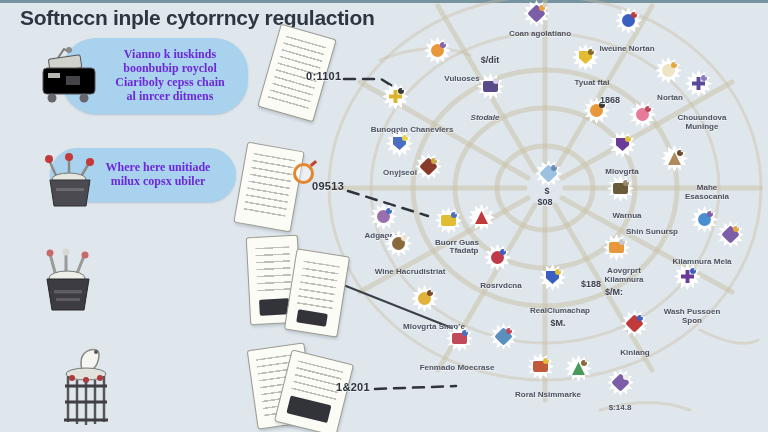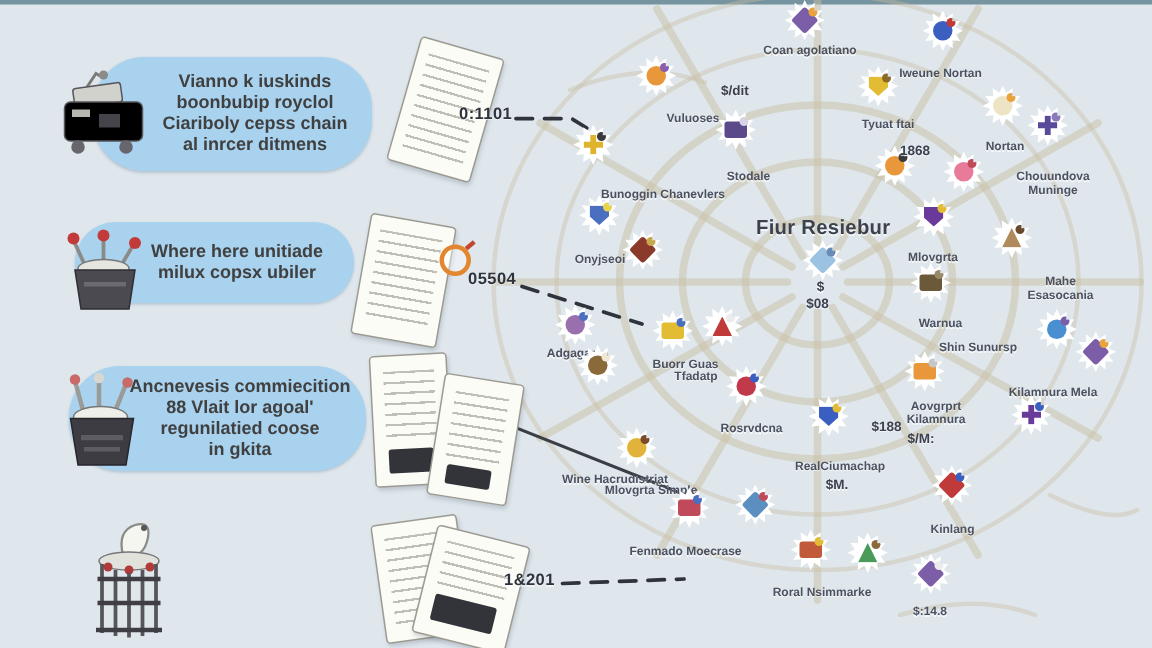--- a/index.html
+++ b/index.html
@@ -18,22 +18,22 @@
     font-size:21px;font-weight:700;color:#2e3440;letter-spacing:-0.3px;
   }
 
   
   .pill{
     position:absolute;background:#a9d2ee;border-radius:34px;
     display:flex;align-items:center;justify-content:center;
     box-shadow:0 1px 2px rgba(60,90,120,.25);
   }
   .pill-text{
-    font-size:12px;font-weight:700;color:#404040;line-height:1.16;
-    text-align:center;white-space:pre-line;padding:4px 10px 4px 40px;
+    font-size:12px;font-weight:700;color:#6d28d9;line-height:1.16;
+    text-align:center;white-space:pre-line;padding:4px 10px 4px 40px;font-family:Liberation Serif, serif;
   }
   .side-icon{position:absolute;}
 
   
   .doc{
     position:absolute;background:#fcfcf7;border:1.5px solid #9b9b92;
     border-radius:3px;box-shadow:1px 2px 3px rgba(40,50,60,.18);
   }
   .doc .lines{
     position:absolute;inset:9px 7px 9px 7px;
@@ -92,20 +92,21 @@
     position:absolute;font-size:13.5px;font-weight:700;color:#3c414e;letter-spacing:.2px;
     text-shadow:0 1px 0 rgba(255,255,255,.6);
   }
 </style>
 </head>
 <body>
 
 <div id="stage">
   <div class="topstrip"></div>
 
+  <div class="title">Softnccn inple cytorrncy regulaction</div>
 
   <svg id="web" width="768" height="432" viewBox="0 0 768 432">
     <ellipse class="web-line" cx="545" cy="188" rx="48" ry="42"></ellipse>
     <ellipse class="web-line" cx="545" cy="188" rx="90" ry="80"></ellipse>
     <ellipse class="web-line" cx="545" cy="188" rx="132" ry="118"></ellipse>
     <ellipse class="web-line2" cx="545" cy="188" rx="174" ry="155"></ellipse>
     <ellipse class="web-line2" cx="545" cy="188" rx="216" ry="192"></ellipse>
     <line class="web-line" x1="565" y1="188" x2="760" y2="188"></line>
     <line class="web-line" x1="562" y1="198" x2="732" y2="292"></line>
     <line class="web-line" x1="555" y1="205" x2="652" y2="370"></line>
@@ -131,26 +132,20 @@
   <div class="pill" style="left:62px;top:38px;width:186px;height:76px;">
     <div class="pill-text">Vianno k iuskinds
 boonbubip royclol
 Ciariboly cepss chain
 al inrcer ditmens</div>
   </div>
   <div class="pill" style="left:50px;top:148px;width:186px;height:54px;">
     <div class="pill-text">Where here unitiade
 milux copsx ubiler</div>
   </div>
-  <div class="pill" style="left:46px;top:244px;width:198px;height:70px;">
-    <div class="pill-text">Ancnevesis commiecition
-88 Vlait lor agoal'
-regunilatied coose
-in gkita</div>
-  </div>
 
   <div class="side-icon" style="left:36px;top:44px;">
     <svg width="70" height="64" viewBox="0 0 70 64">
       <path d="M22 14 l6 -9 l5 3" stroke="#7a7a76" stroke-width="2" fill="none"></path>
       <circle cx="33" cy="6" r="3" fill="#8a8a86"></circle>
       <rect x="13" y="13" width="32" height="13" rx="2" fill="#d2d2cc" stroke="#55555a" transform="rotate(-8 29 19)"></rect>
       <rect x="7" y="24" width="52" height="26" rx="4" fill="#ececе6" stroke="#55555a"></rect>
       <rect x="30" y="32" width="14" height="9" fill="#44444a"></rect>
       <rect x="12" y="29" width="12" height="5" fill="#b8b8b2"></rect>
       <circle cx="16" cy="54" r="4.5" fill="#66666c"></circle>
@@ -224,63 +219,63 @@
     </div>
   <div class="doc" style="left:252px;top:346px;width:56px;height:78px;transform:rotate(-8deg);">
       <div class="lines"></div>
     </div>
   <div class="doc" style="left:282px;top:356px;width:62px;height:72px;transform:rotate(14deg);">
       <div class="lines" style="inset:8px 8px 34px 8px;"></div>
       <div class="screen" style="left:9px;bottom:10px;width:42px;height:18px;"></div>
     </div>
 
   <div class="code" style="left:306px;top:70px;">0:1101</div>
-  <div class="code" style="left:312px;top:180px;">05504</div>
+  <div class="code" style="left:312px;top:180px;">09513</div>
   <div class="code" style="left:336px;top:381px;">1&amp;201</div>
 
   <div id="map-nodes">
       <div class="mnode shape-diamond" style="left: 523px; top: 0px;">
         <i class="inner" style="background: rgb(123, 94, 167);"></i>
         <b class="dot" style="background: rgb(232, 163, 61);"></b>
       </div>
       <div class="mlabel" style="left: 540px; top: 29px;">Coan agolatiano</div>
       <div class="mnode shape-circle" style="left: 424px; top: 37px;">
         <i class="inner" style="background: rgb(232, 151, 58);"></i>
         <b class="dot" style="background: rgb(138, 95, 174);"></b>
       </div>
       <div class="mlabel" style="left: 462px; top: 74px;">Vuluoses</div>
       <div class="mnode shape-rect" style="left: 477px; top: 73px;">
         <i class="inner" style="background: rgb(90, 74, 138);"></i>
         <b class="dot" style="background: rgb(216, 210, 232);"></b>
       </div>
-      <div class="mlabel" style="left: 499px; top: 113px;">Stodale</div>
+      <div class="mlabel" style="left: 485px; top: 113px; font-style: italic;">Stodale</div>
       <div class="mnode shape-cross" style="left: 382px; top: 83px;">
         <i class="inner" style="background: rgb(223, 179, 44);"></i>
         <b class="dot" style="background: rgb(58, 58, 58);"></b>
       </div>
-      <div class="mlabel" style="left: 412px; top: 125px; margin-left: 30px;">Bunoggin Chanevlers</div>
+      <div class="mlabel" style="left: 412px; top: 125px;">Bunoggin Chanevlers</div>
       <div class="mnode shape-shield" style="left: 386px; top: 130px;">
         <i class="inner" style="background: rgb(74, 111, 192);"></i>
         <b class="dot" style="background: rgb(232, 212, 74);"></b>
       </div>
       <div class="mlabel" style="left: 400px; top: 168px;">Onyjseoi</div>
       <div class="mnode shape-diamond" style="left: 415px; top: 153px;">
         <i class="inner" style="background: rgb(138, 58, 42);"></i>
         <b class="dot" style="background: rgb(200, 168, 74);"></b>
       </div>
       <div class="mnode shape-circle" style="left: 370px; top: 203px;">
         <i class="inner" style="background: rgb(154, 111, 174);"></i>
         <b class="dot" style="background: rgb(74, 111, 192);"></b>
       </div>
       <div class="mlabel" style="left: 385px; top: 231px;">Adgagama</div>
       <div class="mnode shape-circle" style="left: 385px; top: 230px;">
         <i class="inner" style="background: rgb(138, 106, 58);"></i>
         <b class="dot" style="background: rgb(239, 231, 212);"></b>
       </div>
-      <div class="mlabel" style="left: 410px; top: 267px; margin-top: 48px;">Wine Hacrudistriat</div>
+      <div class="mlabel" style="left: 410px; top: 267px;">Wine Hacrudistriat</div>
       <div class="mnode shape-rect" style="left: 435px; top: 207px;">
         <i class="inner" style="background: rgb(226, 189, 52);"></i>
         <b class="dot" style="background: rgb(74, 111, 192);"></b>
       </div>
       <div class="mlabel" style="left: 457px; top: 238px;">Buorr Guas</div>
       <div class="mnode shape-triangle" style="left: 468px; top: 204px;">
         <i class="inner" style="background: rgb(192, 58, 58);"></i>
         <b class="dot" style="background: rgb(236, 236, 236);"></b>
       </div>
       <div class="mlabel" style="left: 464px; top: 234px; margin-top: 12px;">Tfadatp</div>
@@ -330,20 +325,21 @@
       <div class="mlabel" style="left: 635px; top: 348px;">Kinlang</div>
       <div class="mnode shape-diamond" style="left: 607px; top: 369px;">
         <i class="inner" style="background: rgb(123, 94, 167);"></i>
         <b class="dot" style="background: rgb(236, 236, 236);"></b>
       </div>
       <div class="mlabel" style="left: 620px; top: 403px;">$:14.8</div>
       <div class="mnode shape-cross" style="left: 674px; top: 263px;">
         <i class="inner" style="background: rgb(106, 58, 154);"></i>
         <b class="dot" style="background: rgb(58, 95, 192);"></b>
       </div>
+      <div class="mlabel" style="left: 692px; top: 307px;">Wash Pussoen Spon</div>
       <div class="mnode shape-circle" style="left: 691px; top: 206px;">
         <i class="inner" style="background: rgb(74, 143, 208);"></i>
         <b class="dot" style="background: rgb(123, 94, 167);"></b>
       </div>
       <div class="mlabel" style="left: 702px; top: 257px;">Kilamnura Mela</div>
       <div class="mlabel" style="left: 652px; top: 227px;">Shin Sunursp</div>
       <div class="mnode shape-diamond" style="left: 717px; top: 221px;">
         <i class="inner" style="background: rgb(123, 94, 167);"></i>
         <b class="dot" style="background: rgb(232, 163, 61);"></b>
       </div>
@@ -394,16 +390,15 @@
         <i class="inner" style="background: rgb(156, 194, 226);"></i>
         <b class="dot" style="background: rgb(106, 138, 184);"></b>
       </div>
       <div class="money" style="left: 490px; top: 55px;">$/dit</div>
       <div class="money" style="left: 610px; top: 95px;">1868</div>
       <div class="money" style="left: 591px; top: 279px;">$188</div>
       <div class="money" style="left: 614px; top: 287px;">$/M:</div>
       <div class="money" style="left: 558px; top: 318px;">$M.</div>
     </div>
 
-  <div class="center-title" style="left:504px;top:144px;">Fiur Resiebur</div>
   <div class="money" style="left:547px;top:186px;">$</div>
   <div class="money" style="left:545px;top:197px;">$08</div>
 </div>
 
 </body></html>

